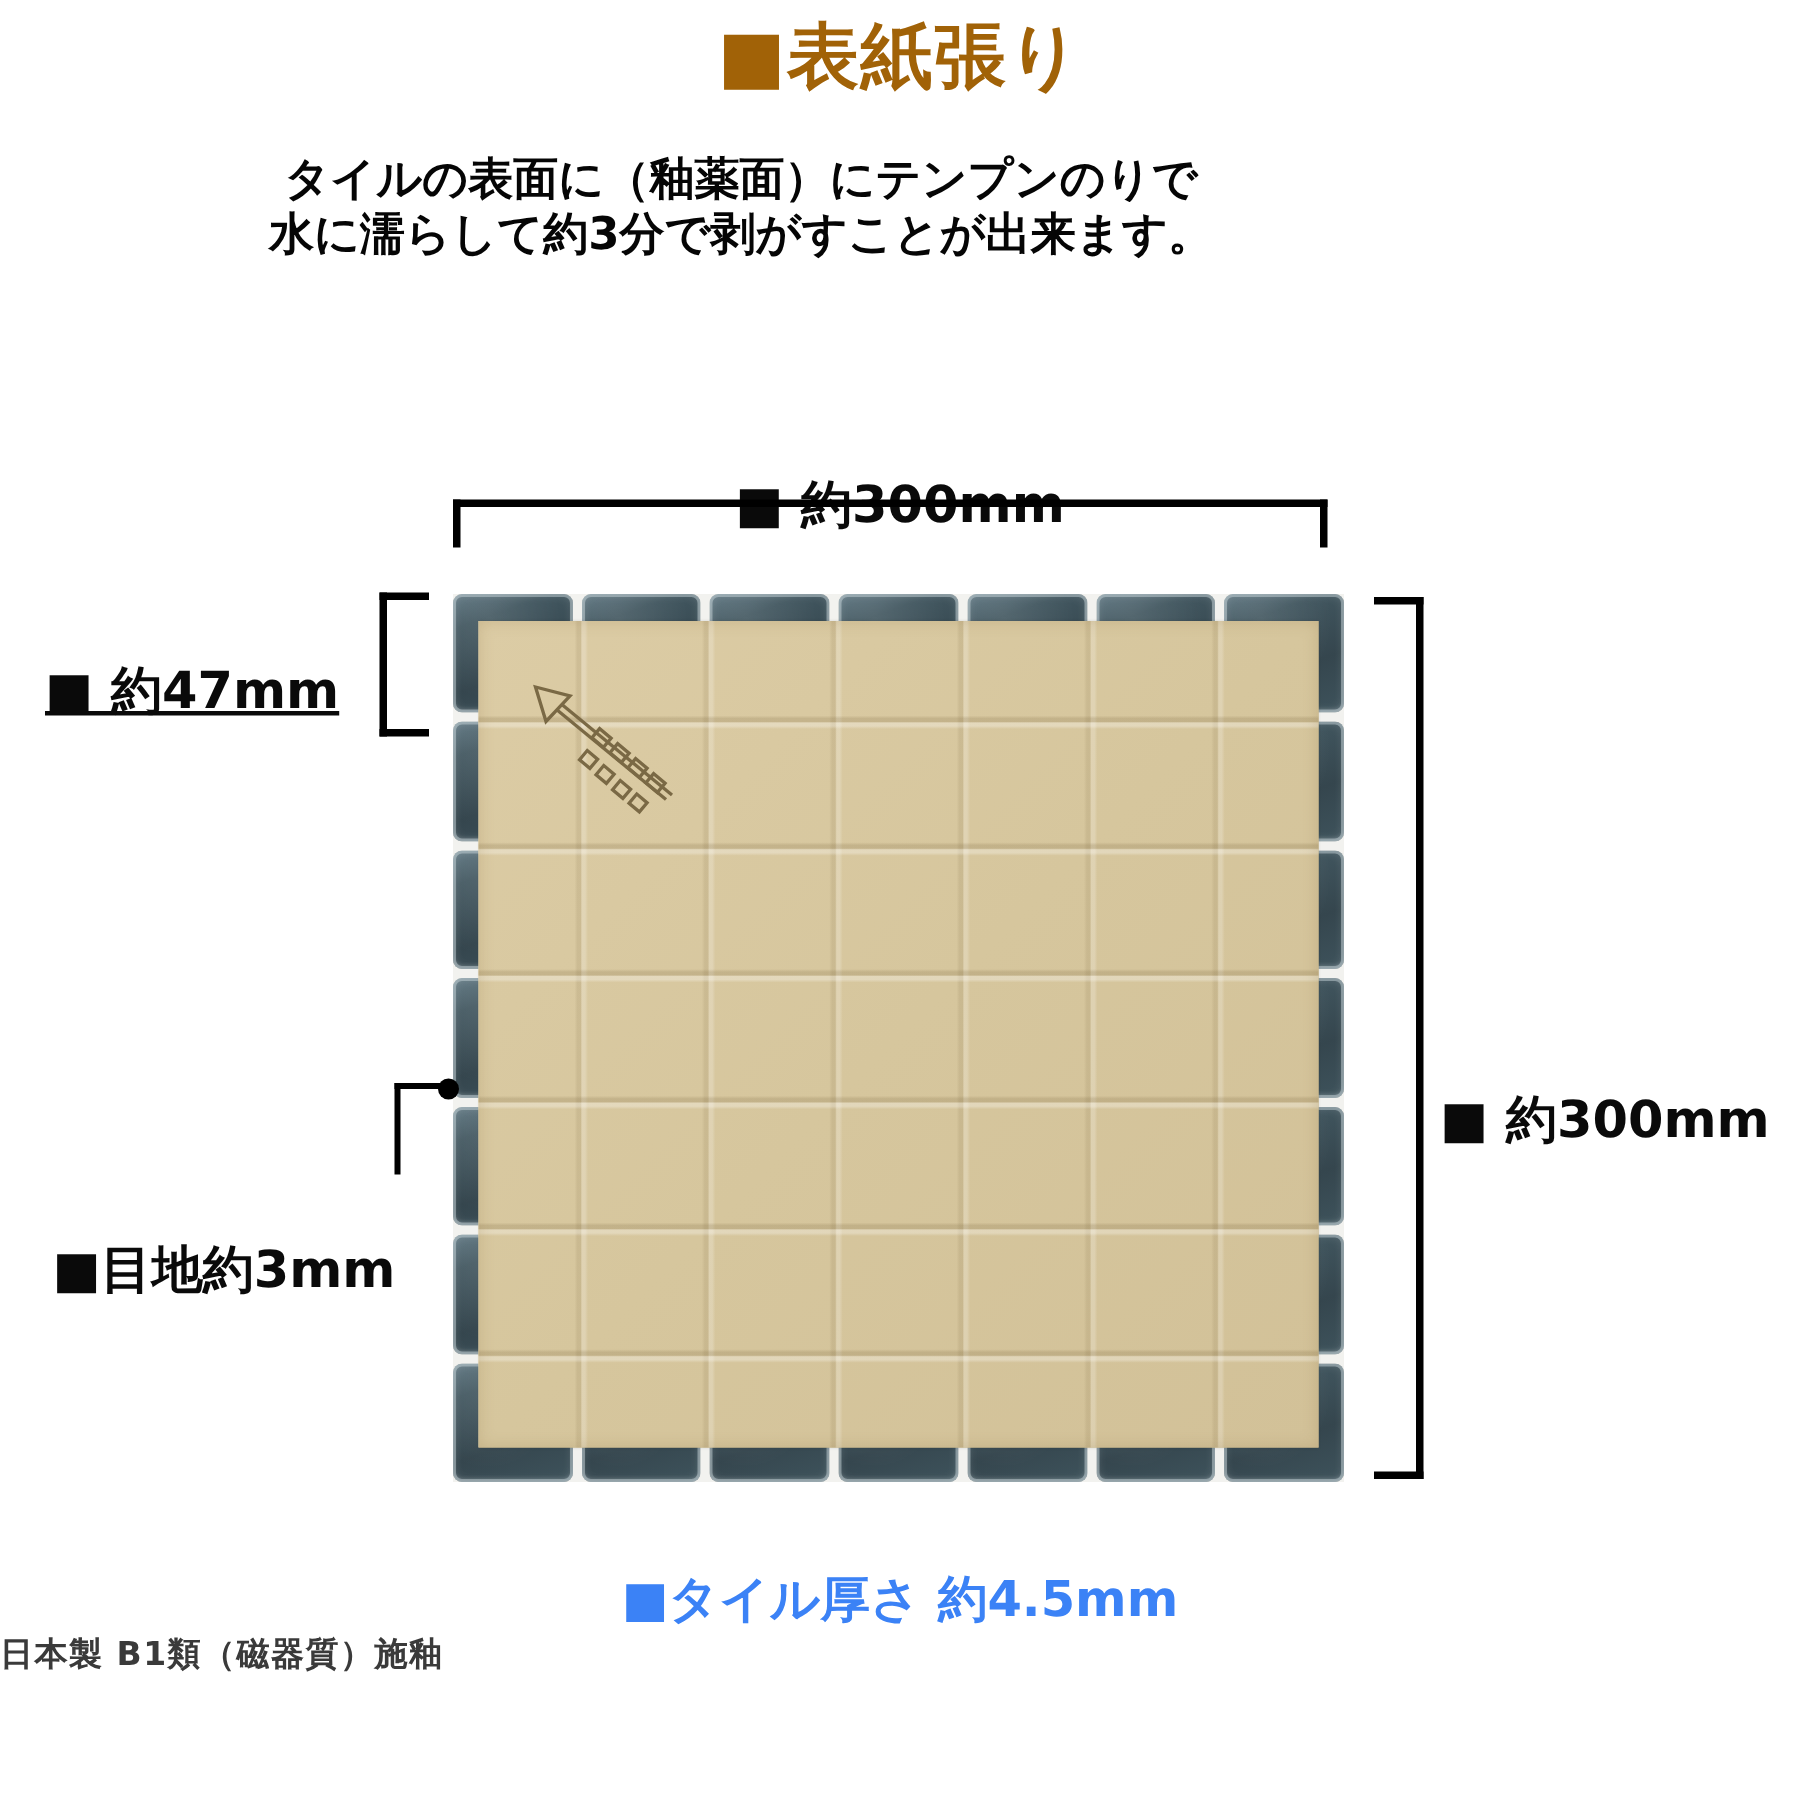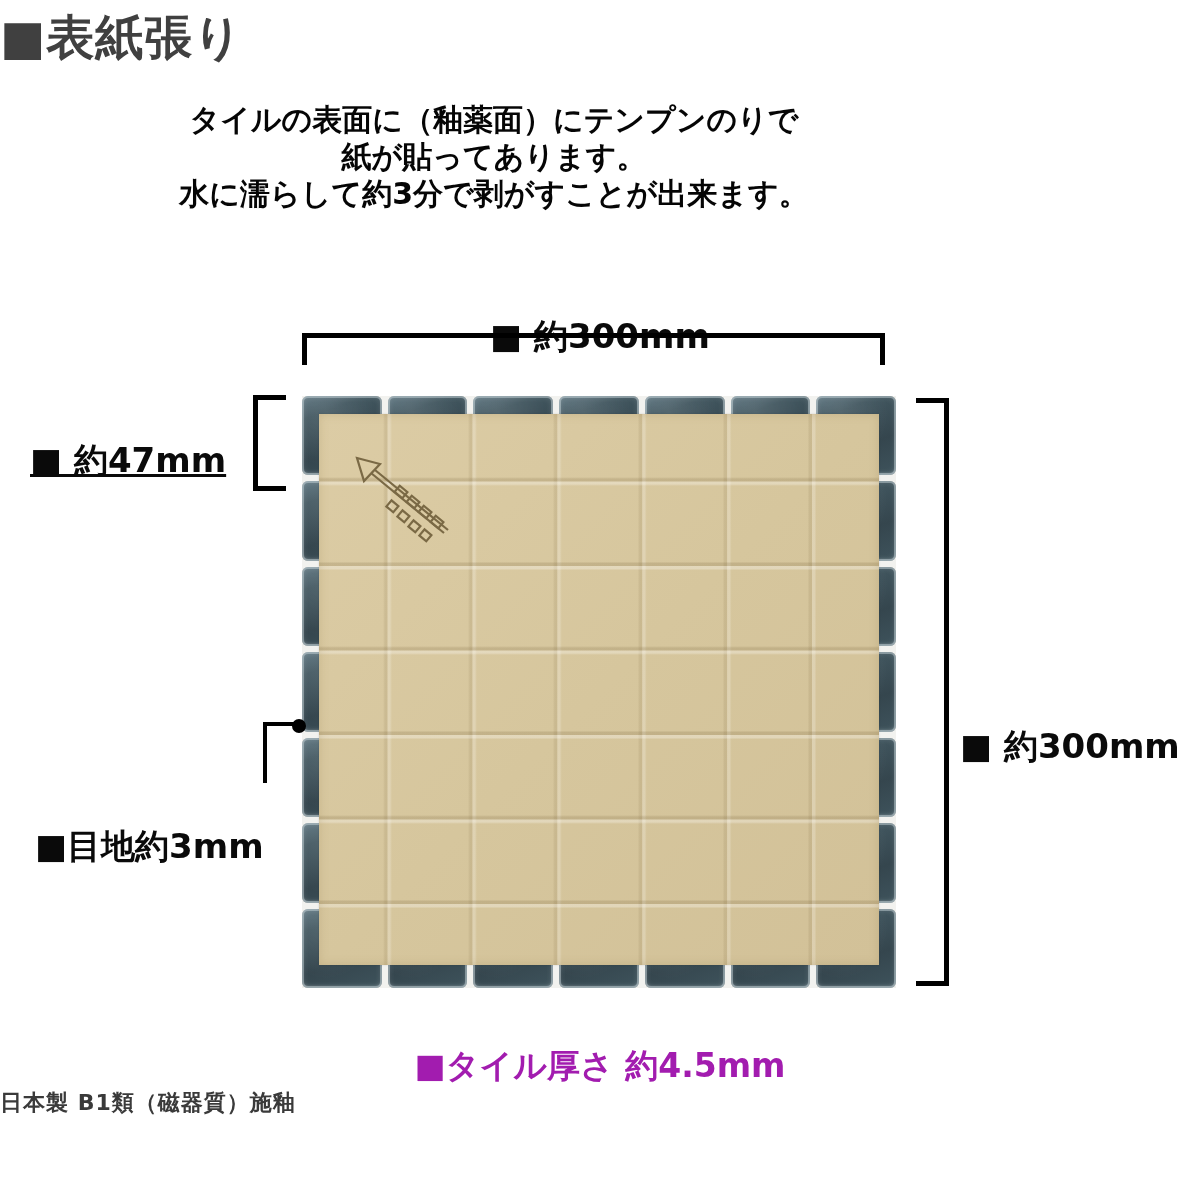--- a/index.html
+++ b/index.html
@@ -5,22 +5,22 @@
   html,body{margin:0;padding:0;}
   body{
     width:1200px;height:1200px;position:relative;background:#ffffff;
     font-family:"DejaVu Sans","Liberation Sans",sans-serif;color:#000;
     overflow:hidden;
   }
   .abs{position:absolute;}
 
   
   .page-title{
-    top:6px;left:0;width:1200px;
-    font-size:48px;font-weight:700;color:#404040;letter-spacing:1px;
+    top:6px;left:0;width:1200px;text-align:center;
+    font-size:48px;font-weight:700;color:#a16207;letter-spacing:1px;
   }
   .description{
     top:101px;left:0;width:988px;text-align:center;
     font-size:30px;line-height:37px;font-weight:600;color:#050505;
   }
 
   
   .dim-label{font-size:34px;font-weight:700;color:#0a0a0a;white-space:nowrap;margin-top:38px;}
   .label-top{top:276px;left:0;width:1200px;text-align:center;}
   .label-left47{top:400px;left:30px;text-decoration:underline;}
@@ -82,35 +82,34 @@
         rgba(255,255,255,0.22) 69px, rgba(255,255,255,0.22) 71px,
         rgba(0,0,0,0) 73px, rgba(0,0,0,0) 84.9px),
       linear-gradient(135deg,#dccca5 0%,#d6c69d 50%,#d2c198 100%);
     box-shadow: inset 0 0 10px rgba(150,125,80,0.28), 0 0 2px rgba(0,0,0,0.12);
   }
   .arrow-mark{position:absolute;left:28px;top:36px;width:118px;height:98px;}
 
   
   .footer-thickness{
     top:1044px;left:0;width:1200px;text-align:center;
-    font-size:33px;font-weight:700;color:#a21caf;
+    font-size:33px;font-weight:700;color:#3b82f6;
   }
   .footer-origin{
     top:1088px;left:0;width:1200px;text-align:left;
     font-size:22px;font-weight:600;color:#3a3a3a;letter-spacing:1px;
   }
 </style>
 </head>
 <body>
 
 <div class="abs page-title">■表紙張り</div>
 
 <div class="abs description">
   <div>タイルの表面に（釉薬面）にテンプンのりで</div>
-  <div>紙が貼ってあります。</div>
   <div>水に濡らして約3分で剥がすことが出来ます。</div>
 </div>
 
 <div class="abs dim-label label-top">■ 約300mm</div>
 <div class="abs bracket-top"></div>
 
 <div class="abs dim-label label-left47">■ 約47mm</div>
 <div class="abs bracket-left"></div>
 
 <div class="abs tile-sheet">

